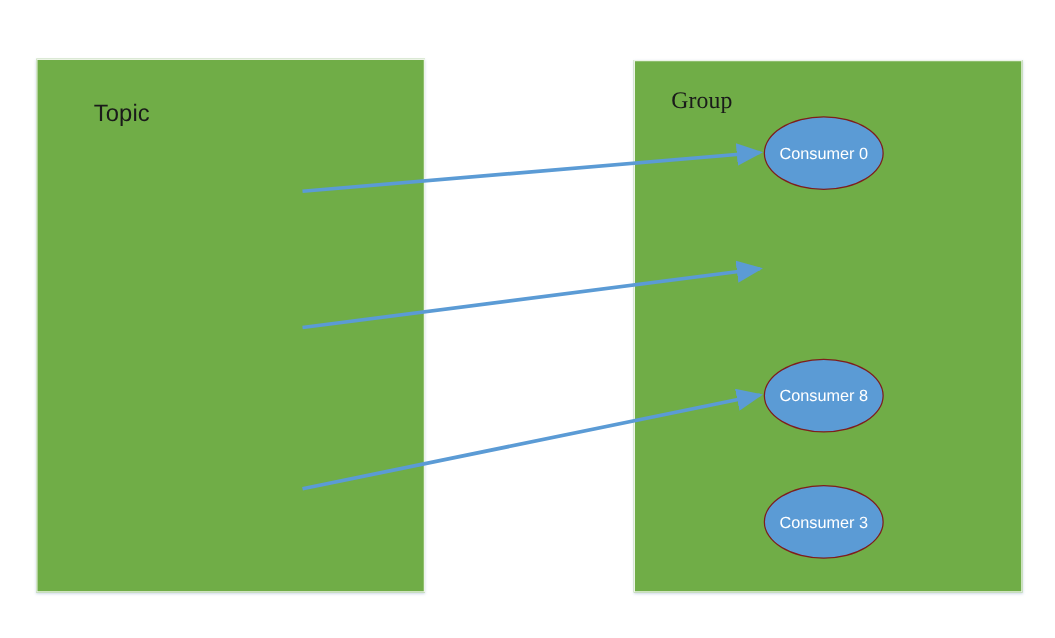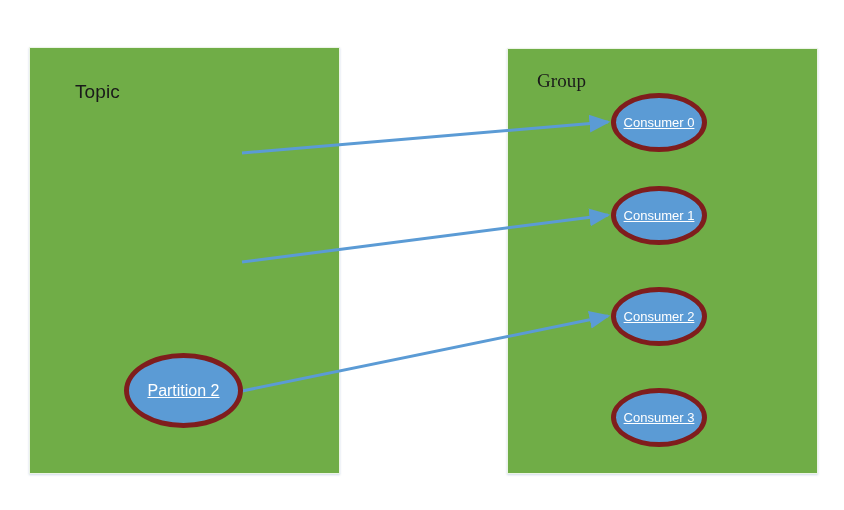--- a/index.html
+++ b/index.html
@@ -52,30 +52,29 @@
     top: 81px;
   }
   #title-group {
     left: 537px;
     top: 70px;
     font-family: Liberation Serif, serif;
   }
   .node {
     position: absolute;
     background: #5B9BD5;
-    border: 5px solid #7f1d1d;
+    border: 1px solid #7f1d1d;
     border-radius: 50%;
     box-sizing: border-box;
     display: flex;
     align-items: center;
     justify-content: center;
     color: #FFFFFF;
     text-align: center;
     white-space: nowrap;
-    text-decoration: underline;
   }
   .node.partition {
     width: 119px;
     height: 75px;
     font-size: 16px;
   }
   .node.consumer {
     width: 96px;
     height: 59px;
     font-size: 13px;
@@ -111,30 +110,24 @@
     <defs>
       <marker id="arrowhead" markerWidth="7" markerHeight="6" refX="6.2" refY="3" orient="auto" markerUnits="strokeWidth">
         <path d="M0,0 L7,3 L0,6 z" fill="#5B9BD5"></path>
       </marker>
     </defs>
     <line x1="242" y1="153" x2="608" y2="122" stroke="#5B9BD5" stroke-width="3" marker-end="url(#arrowhead)"></line>
     <line x1="242" y1="262" x2="608" y2="215" stroke="#5B9BD5" stroke-width="3" marker-end="url(#arrowhead)"></line>
     <line x1="242" y1="391" x2="608" y2="316" stroke="#5B9BD5" stroke-width="3" marker-end="url(#arrowhead)"></line>
   </svg>
 
-  <div class="node partition" id="node-partition-2">
-    <span>Partition 2</span>
-  </div>
 
   <div class="node consumer" id="node-consumer-0">
     <span>Consumer 0</span>
   </div>
-  <div class="node consumer" id="node-consumer-1">
-    <span>Consumer 1</span>
-  </div>
   <div class="node consumer" id="node-consumer-2">
-    <span>Consumer 2</span>
+    <span>Consumer 8</span>
   </div>
   <div class="node consumer" id="node-consumer-3">
     <span>Consumer 3</span>
   </div>
 
 </div>
 
 </body></html>

